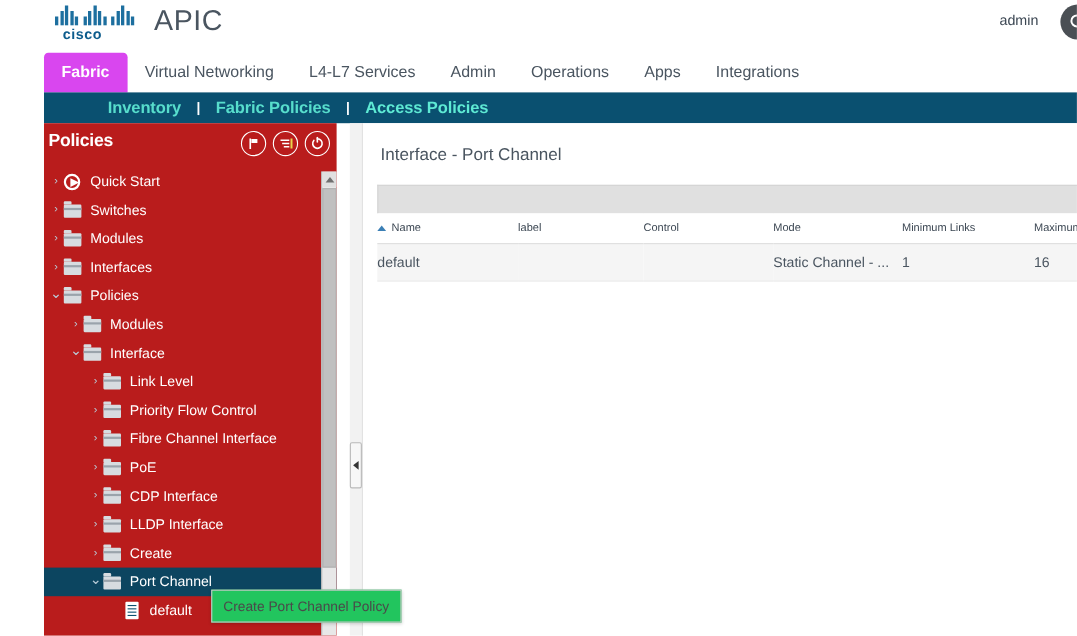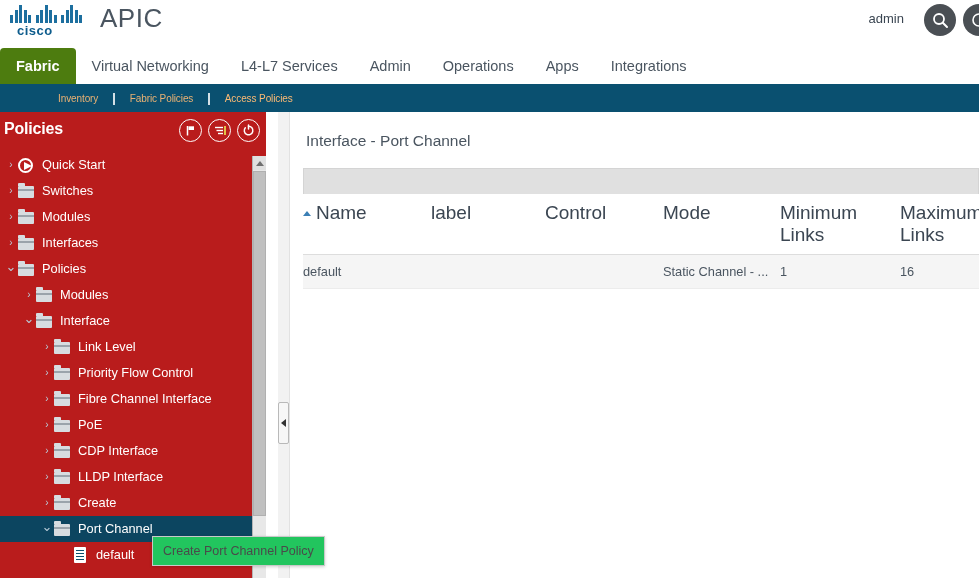--- a/index.html
+++ b/index.html
@@ -2,21 +2,21 @@
 <html><head>
 <meta charset="utf-8">
 <style>
   * { box-sizing: border-box; margin: 0; padding: 0; }
   html, body {
     width: 979px; height: 578px;
     overflow: hidden;
     font-family: "Liberation Sans", sans-serif;
     background: #ffffff;
   }
-  #app { position: relative; width: 937px; height: 578px; }
+  #app { position: relative; width: 937px; height: 578px; margin-left: 40px; }
 
   
   .topbar {
     position: absolute; left: 0; top: 0; width: 979px; height: 48px;
     background: #ffffff;
   }
   .logo-wrap {
     position: absolute; left: 10px; top: 3px;
     width: 68px; height: 40px;
   }
@@ -51,33 +51,33 @@
     position: absolute; left: 0; top: 48px; width: 979px; height: 36px;
     background: #ffffff; border-bottom: 0;
   }
   .mainnav ul { list-style: none; display: flex; height: 36px; align-items: stretch; }
   .mainnav li {
     display: flex; align-items: center; justify-content: center;
     padding: 0 16px; font-size: 14.5px; color: #4a5560; cursor: pointer;
     white-space: nowrap;
   }
   .mainnav li.active {
-    background: #4d7c0f; color: #ffffff; font-weight: bold;
+    background: #d946ef; color: #ffffff; font-weight: bold;
     border-radius: 4px 4px 0 0;
     align-items: center;
   }
 
   
   .subnav {
     position: absolute; left: 0; top: 84px; width: 979px; height: 28px;
     background: #0a5070; display: flex; align-items: center;
     padding-left: 52px; gap: 0;
   }
   .subnav .item {
-    font-size: 10px; color: #fdba74; font-weight: normal; cursor: pointer;
+    font-size: 15px; color: #5eead4; font-weight: bold; cursor: pointer;
     padding: 0 6px; letter-spacing: -.1px;
   }
   .subnav .sep { color: #ffffff; font-size: 12.5px; padding: 0 8px; font-weight: bold;}
 
   
   .sidebar {
     position: absolute; left: 0; top: 112px; width: 266px; height: 466px;
     background: #b91c1c; overflow: hidden;
   }
   .sidebar-head {
@@ -185,21 +185,21 @@
   .page-title {
     position: absolute; left: 16px; top: 20px;
     font-size: 15.5px; color: #4a5560;
   }
   .tbl-wrap { position: absolute; left: 13px; top: 56px; width: 676px; }
   .tbl-toolstrip {
     height: 26px; background: #e0e0e0; border: 1px solid #d4d4d4; border-bottom: none;
   }
   table.grid { width: 100%; border-collapse: collapse; table-layout: fixed; }
   table.grid thead th {
-    text-align: left; font-weight: normal; font-size: 19px; color: #3b4652;
+    text-align: left; font-weight: normal; font-size: 10px; color: #3b4652;
     padding: 8px 0 8px 0; vertical-align: top;
     border-bottom: 1px solid #dddddd; background: #ffffff;
   }
   table.grid tbody td {
     font-size: 12.8px; color: #4a5560; padding: 9px 0;
     background: #f5f5f5; border-bottom: 1px solid #ececec;
   }
   .sort-arrow {
     display: inline-block; margin-right: 5px;
     border-left: 4px solid transparent; border-right: 4px solid transparent;

